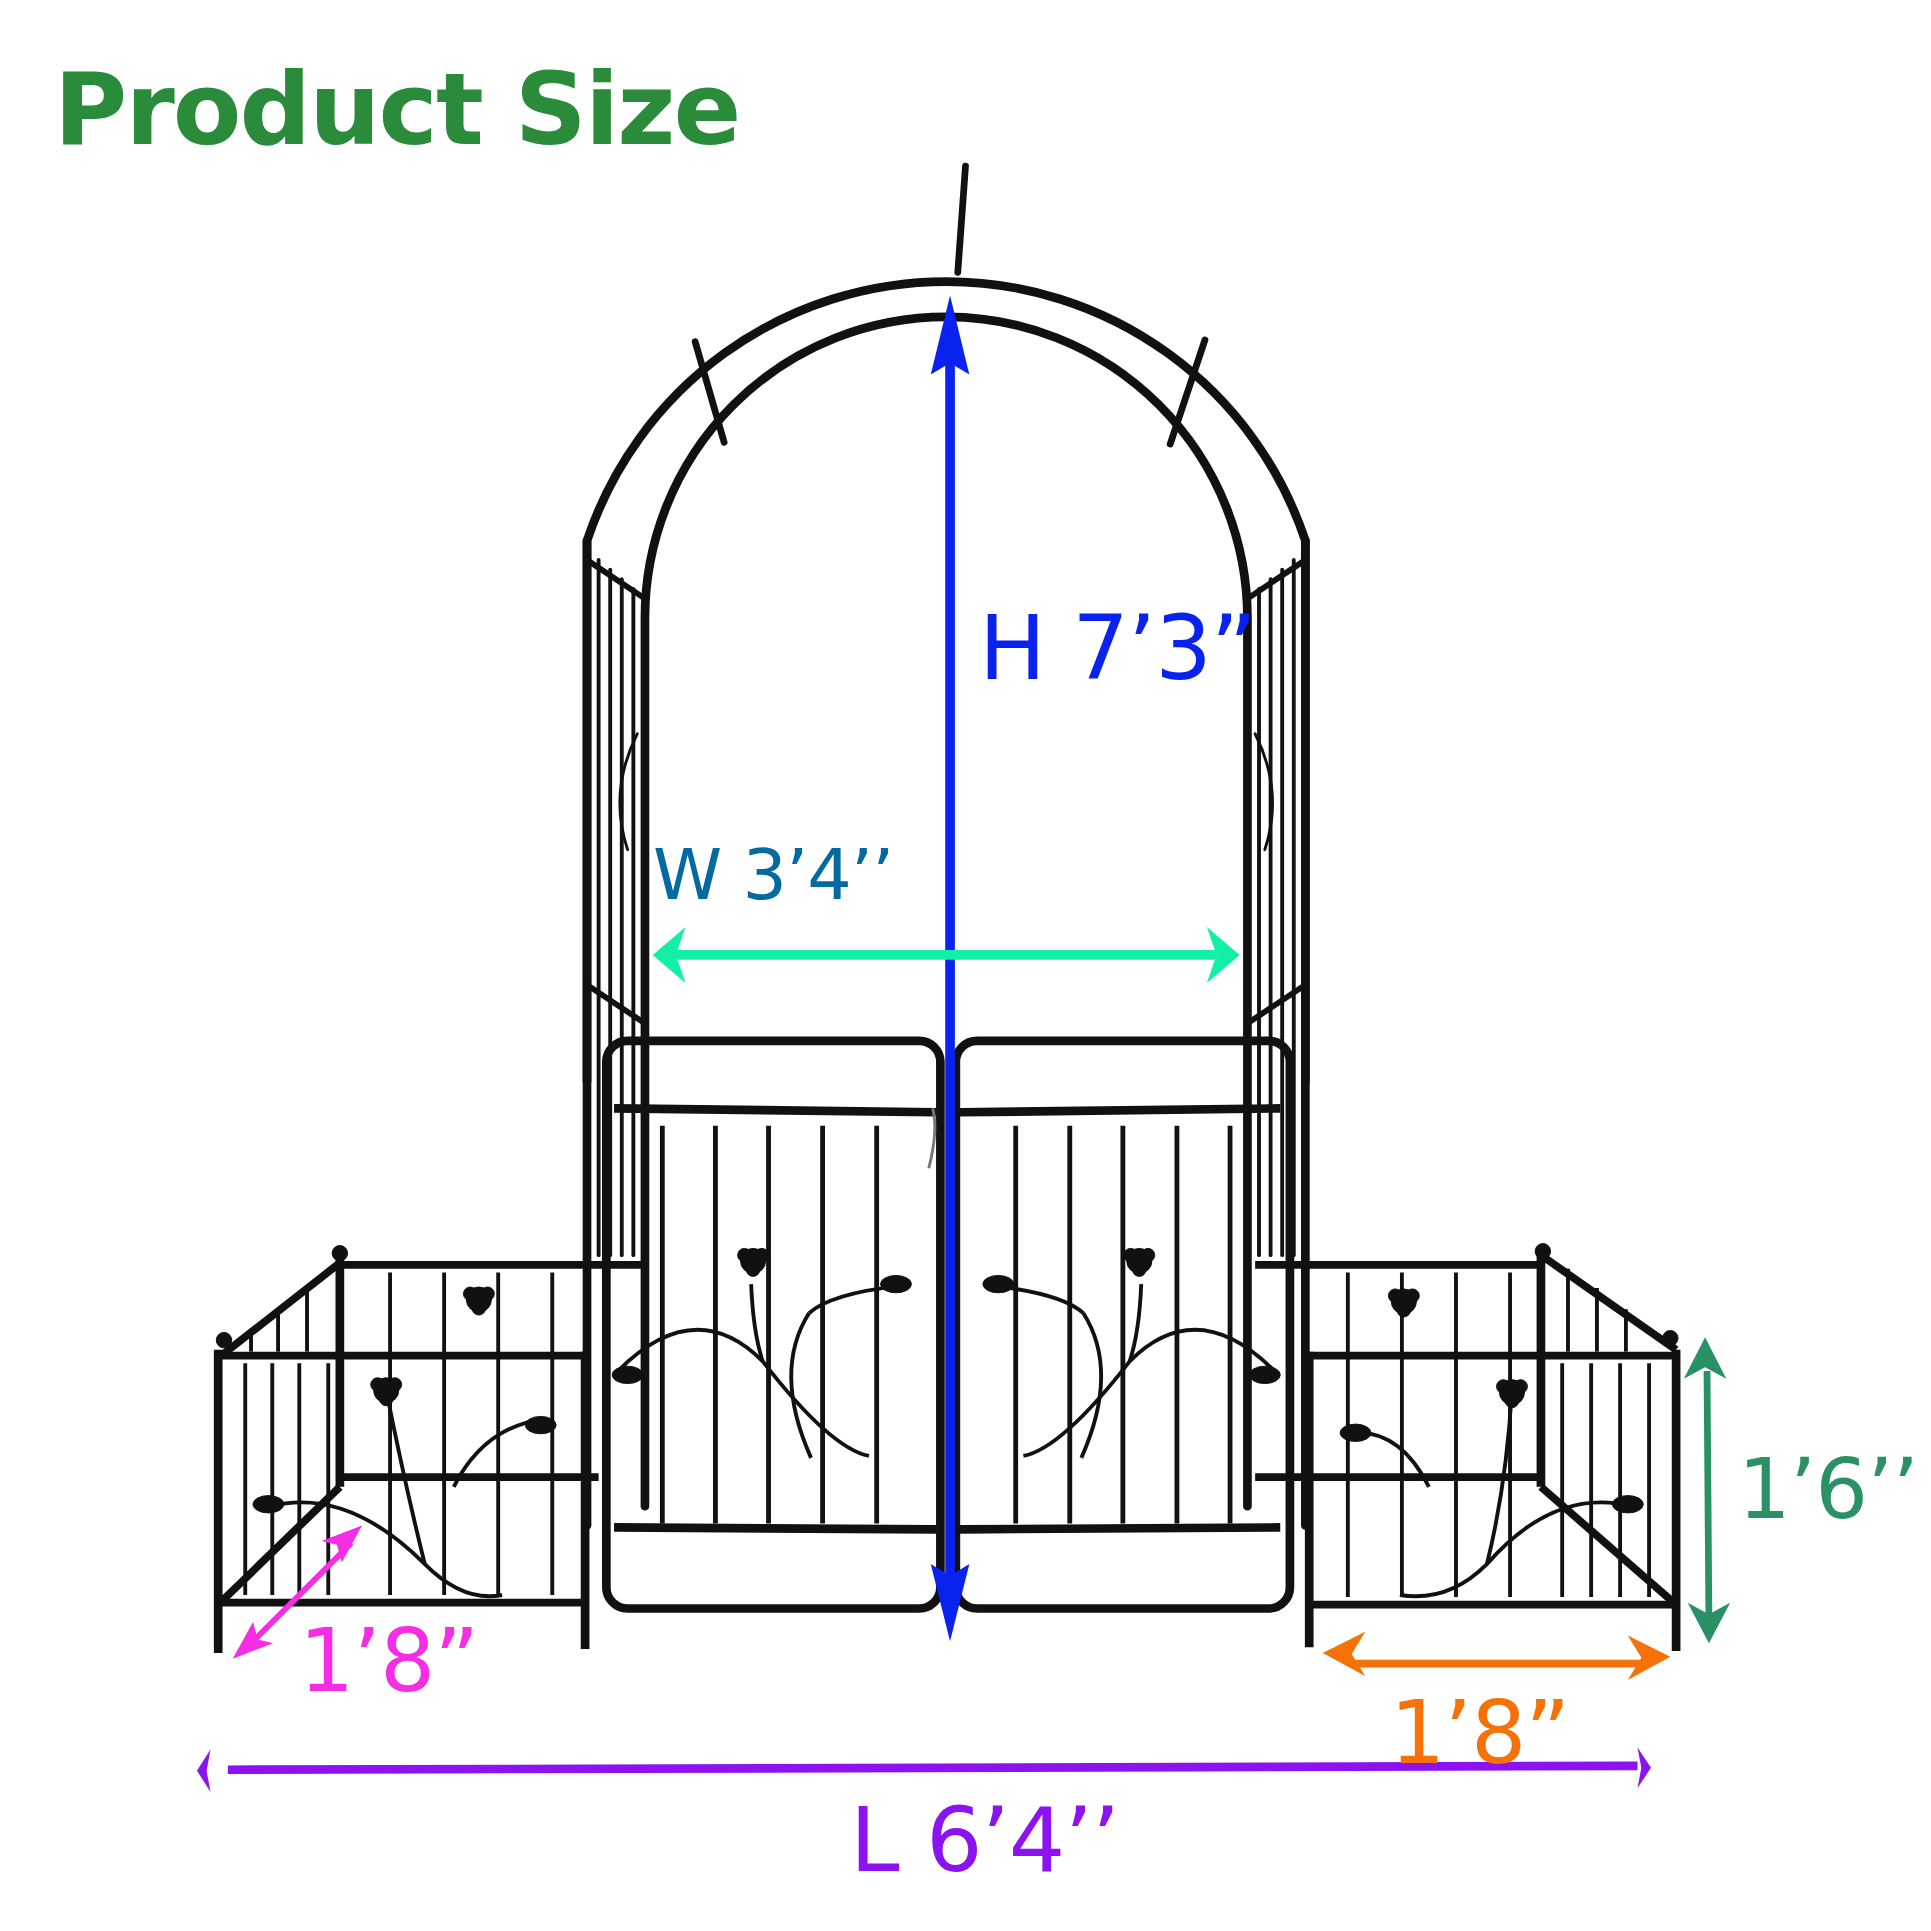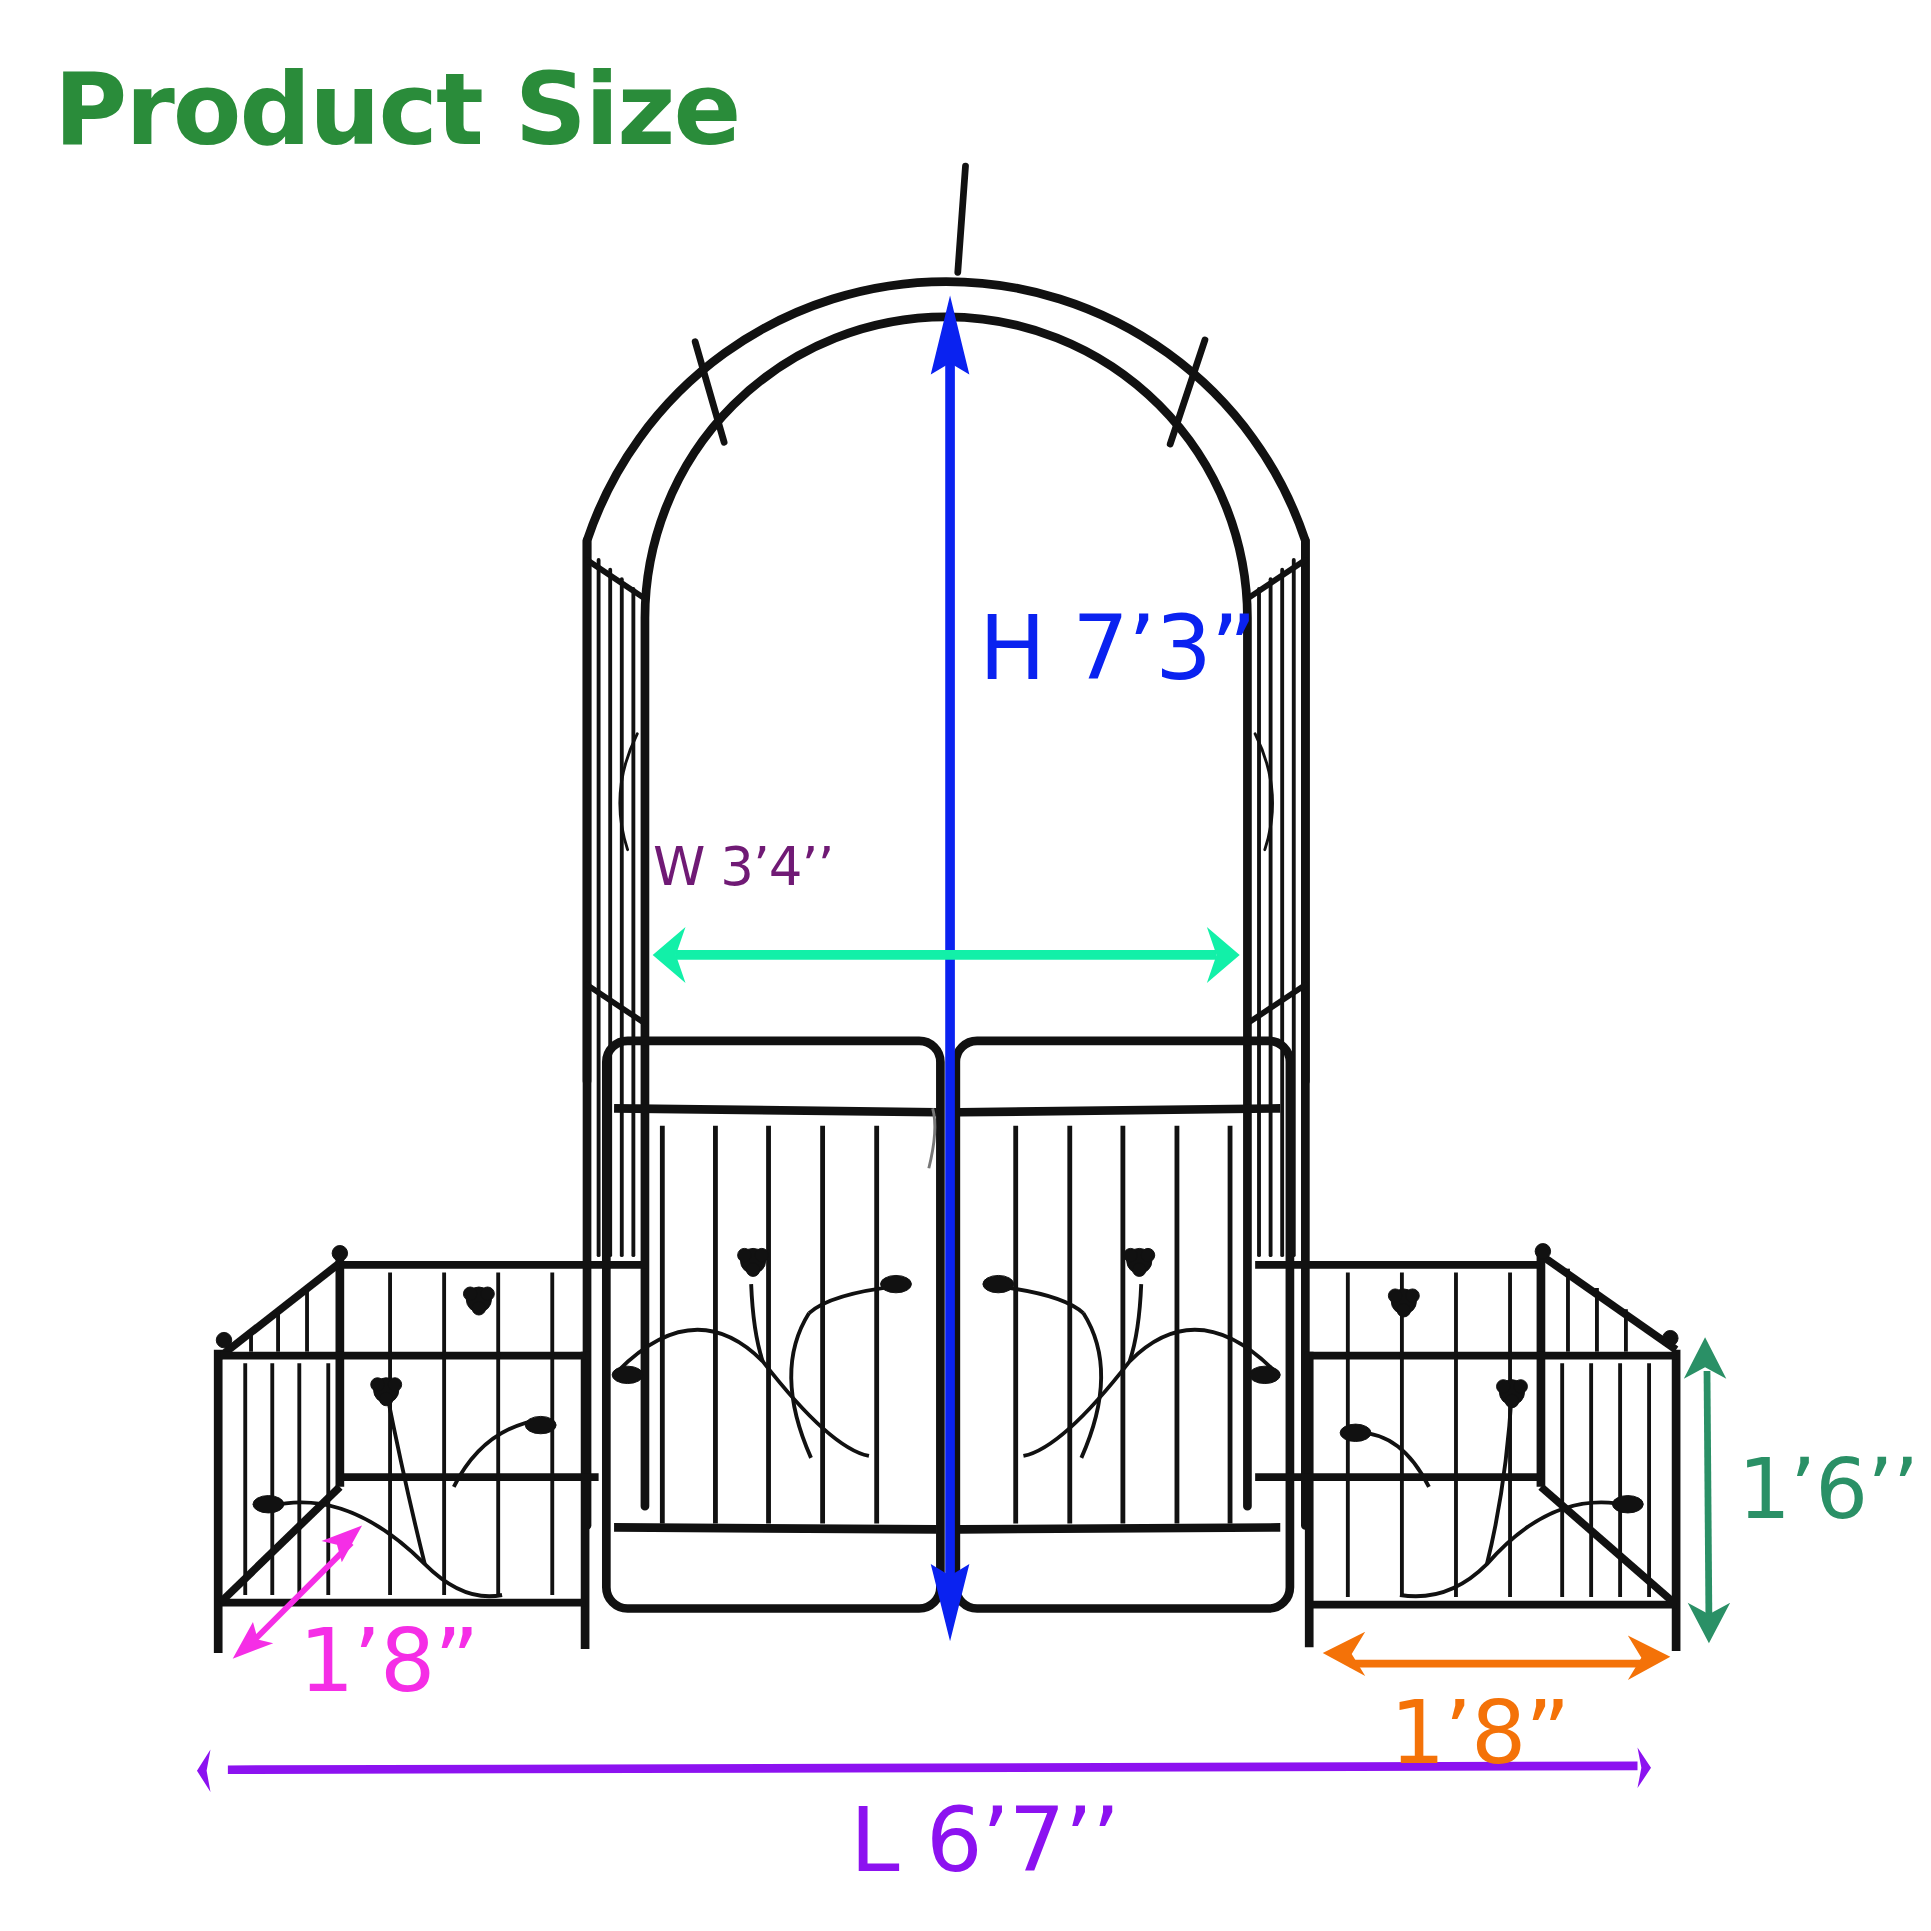--- a/index.html
+++ b/index.html
@@ -211,19 +211,19 @@
     </g>
 
     <g id="arrow-length">
       <line x1="236" y1="1833" x2="1696" y2="1829" stroke-width="9" stroke="#8C12F0"></line>
       <polygon points="204,1834 218,1812 214,1834 218,1856" fill="#8C12F0"></polygon>
       <polygon points="1710,1831 1696,1810 1700,1831 1696,1852" fill="#8C12F0"></polygon>
     </g>
   </svg>
 
   <div class="dim-label" id="lbl-height" style="left: 979px; top: 604px; font-size: 89px; color: rgb(10, 34, 240);">H 7’3”</div>
-  <div class="dim-label" id="lbl-width" style="left: 653px; top: 840px; font-size: 53px; color: #701a75;">W 3’4’’</div>
+  <div class="dim-label" id="lbl-width" style="left: 653px; top: 840px; font-size: 70px; color: #0369a1;">W 3’4’’</div>
   <div class="dim-label" id="lbl-depth-left" style="left: 299px; top: 1618px; font-size: 87px; color: rgb(245, 46, 230);">1’8”</div>
   <div class="dim-label" id="lbl-depth-right" style="left: 1390px; top: 1690px; font-size: 87px; color: rgb(244, 114, 8);">1’8”</div>
   <div class="dim-label" id="lbl-planter-height" style="left: 1738px; top: 1448px; font-size: 83px; color: rgb(42, 144, 102);">1’6’’</div>
-  <div class="dim-label" id="lbl-length" style="left: 850px; top: 1796px; font-size: 89px; color: rgb(140, 18, 240);">L 6’7’’</div>
+  <div class="dim-label" id="lbl-length" style="left: 850px; top: 1796px; font-size: 89px; color: rgb(140, 18, 240);">L 6’4’’</div>
 </div>
 
 
 </body></html>

